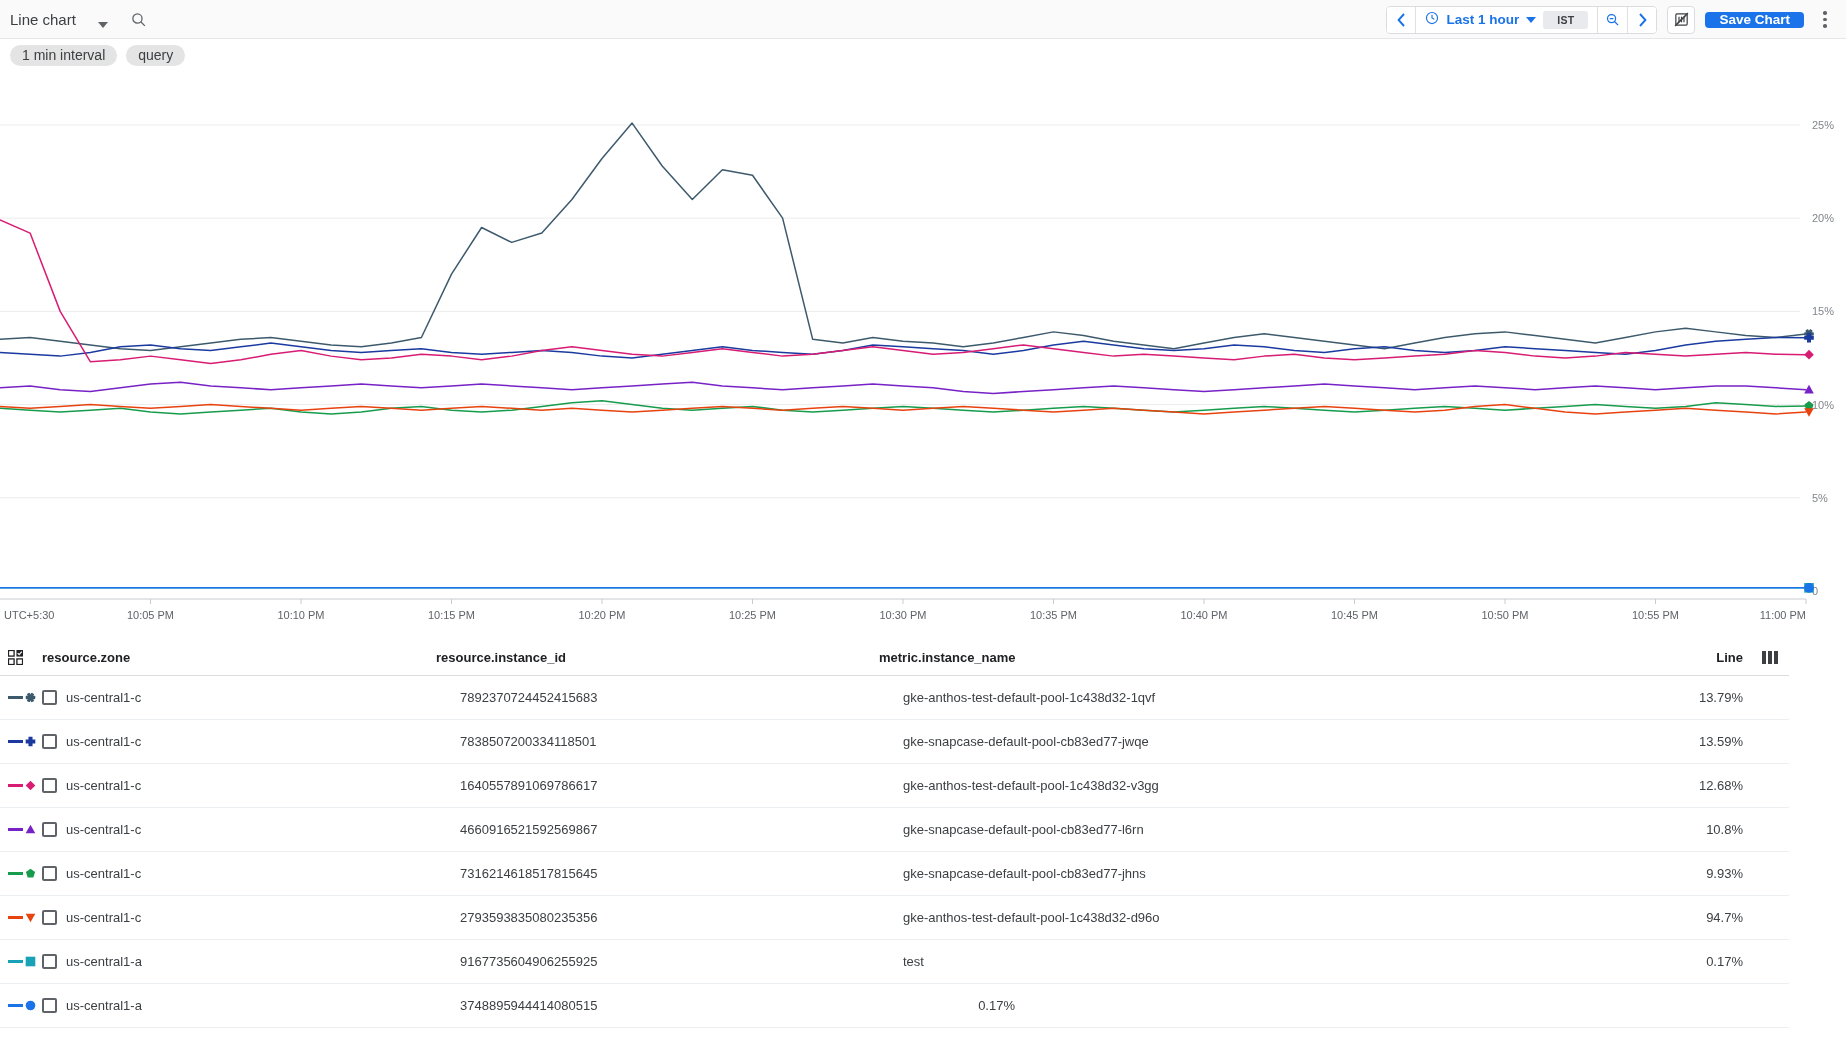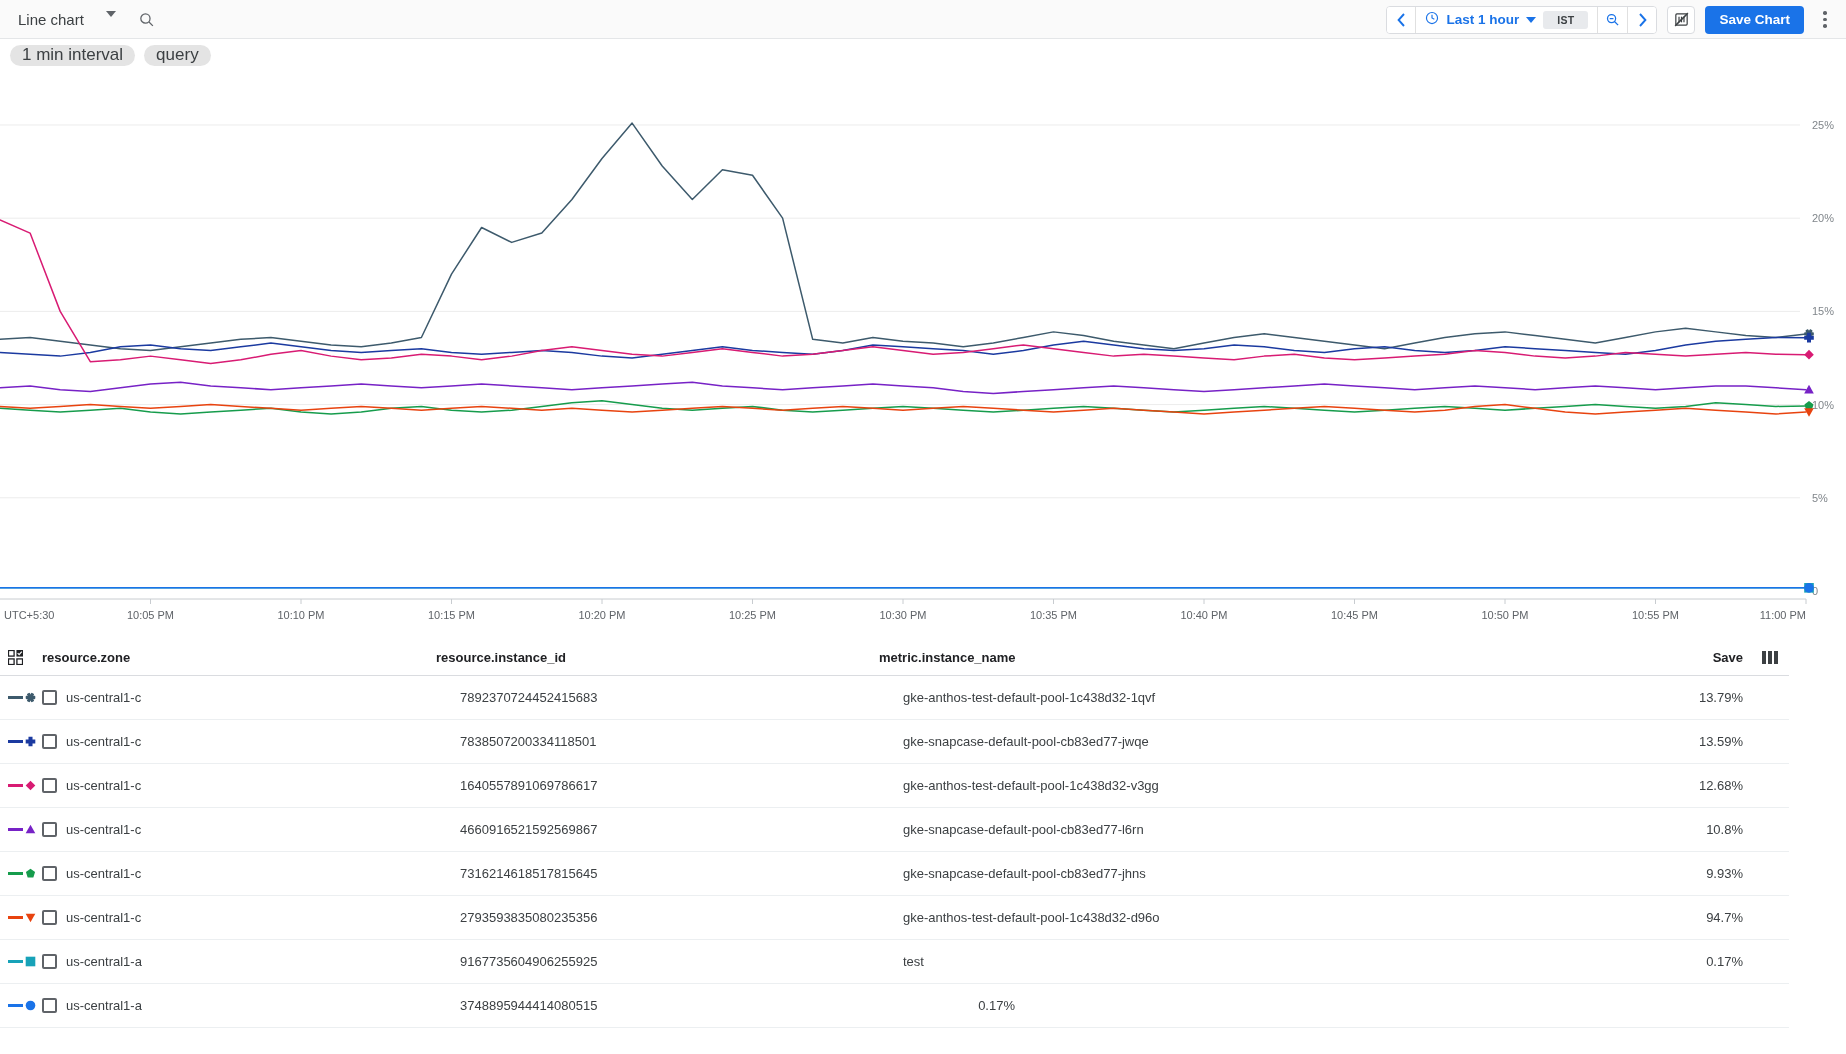--- a/index.html
+++ b/index.html
@@ -15,22 +15,22 @@
   
   #toolbar {
     position: relative;
     height: 39px;
     background: #fafafa;
     border-bottom: 1px solid #e4e6e8;
     display: flex;
     align-items: center;
   }
   #chart-type-select {
-    display: flex; align-items: flex-start; gap: 22px;
-    margin-left: 18px;
+    display: flex; align-items: flex-end; gap: 22px;
+    margin-left: 10px;
     font-size: 15px; color: #3c4043;
     cursor: pointer;
   }
   .caret-down {
     width: 0; height: 0;
     border-left: 5px solid transparent;
     border-right: 5px solid transparent;
     border-top: 6px solid #5f6368;
   }
   #toolbar-search {
@@ -63,40 +63,40 @@
   }
   .icon-box {
     border: 1px solid #dadce0; border-radius: 4px;
     width: 28px; height: 28px; background: #fff;
     display: flex; align-items: center; justify-content: center;
     cursor: pointer;
   }
   #save-chart-button {
     background: #1a73e8; color: #fff;
     border: none; border-radius: 4px;
-    height: 28px; padding: 0 14px;
+    height: 16px; padding: 0 14px;
     font-family: "Liberation Sans", sans-serif;
     font-size: 13.5px; font-weight: bold;
     cursor: pointer;
   }
   #overflow-menu-button {
     width: 22px; height: 30px; display: flex; flex-direction: column;
     align-items: center; justify-content: center; gap: 3px; cursor: pointer;
   }
   .kdot { width: 3.5px; height: 3.5px; border-radius: 50%; background: #5f6368; }
 
   
   #chips-row {
     height: 32px; display: flex; align-items: center; gap: 9px;
     padding-left: 10px;
   }
   .chip {
     background: #e4e4e4; color: #3c4043;
     border-radius: 13px; height: 21px;
-    padding: 0 12px; font-size: 17px;
+    padding: 0 12px; font-size: 14px;
     display: flex; align-items: center; cursor: pointer;
   }
 
   
   #chart-area { position: relative; height: 568px; width: 1546px; }
   #chart-svg { display: block; }
 
   
   #series-table { width: 1789px; font-size: 13px; }
   .row {
@@ -300,21 +300,21 @@
         <rect x="0.5" y="0.5" width="6" height="6" fill="none" stroke="#202124" stroke-width="1.4"></rect>
         <rect x="9" y="0" width="7" height="7" fill="#202124"></rect>
         <polyline points="10.3,3.4 11.9,5 14.7,1.7" fill="none" stroke="#fff" stroke-width="1.3"></polyline>
         <rect x="0.5" y="9.5" width="6" height="6" fill="none" stroke="#202124" stroke-width="1.4"></rect>
         <rect x="9.5" y="9.5" width="6" height="6" fill="none" stroke="#202124" stroke-width="1.4"></rect>
       </svg>
     </div>
     <div class="c-zone c">resource.zone</div>
     <div class="c-id c">resource.instance_id</div>
     <div class="c-name c">metric.instance_name</div>
-    <div class="c-val c">Save</div>
+    <div class="c-val c">Line</div>
     <div class="c-cols">
       <span class="colbars">
           <i></i>
           <i></i>
           <i></i>
         </span>
     </div>
   </div>
   <div id="table-body">
       <div class="row">

